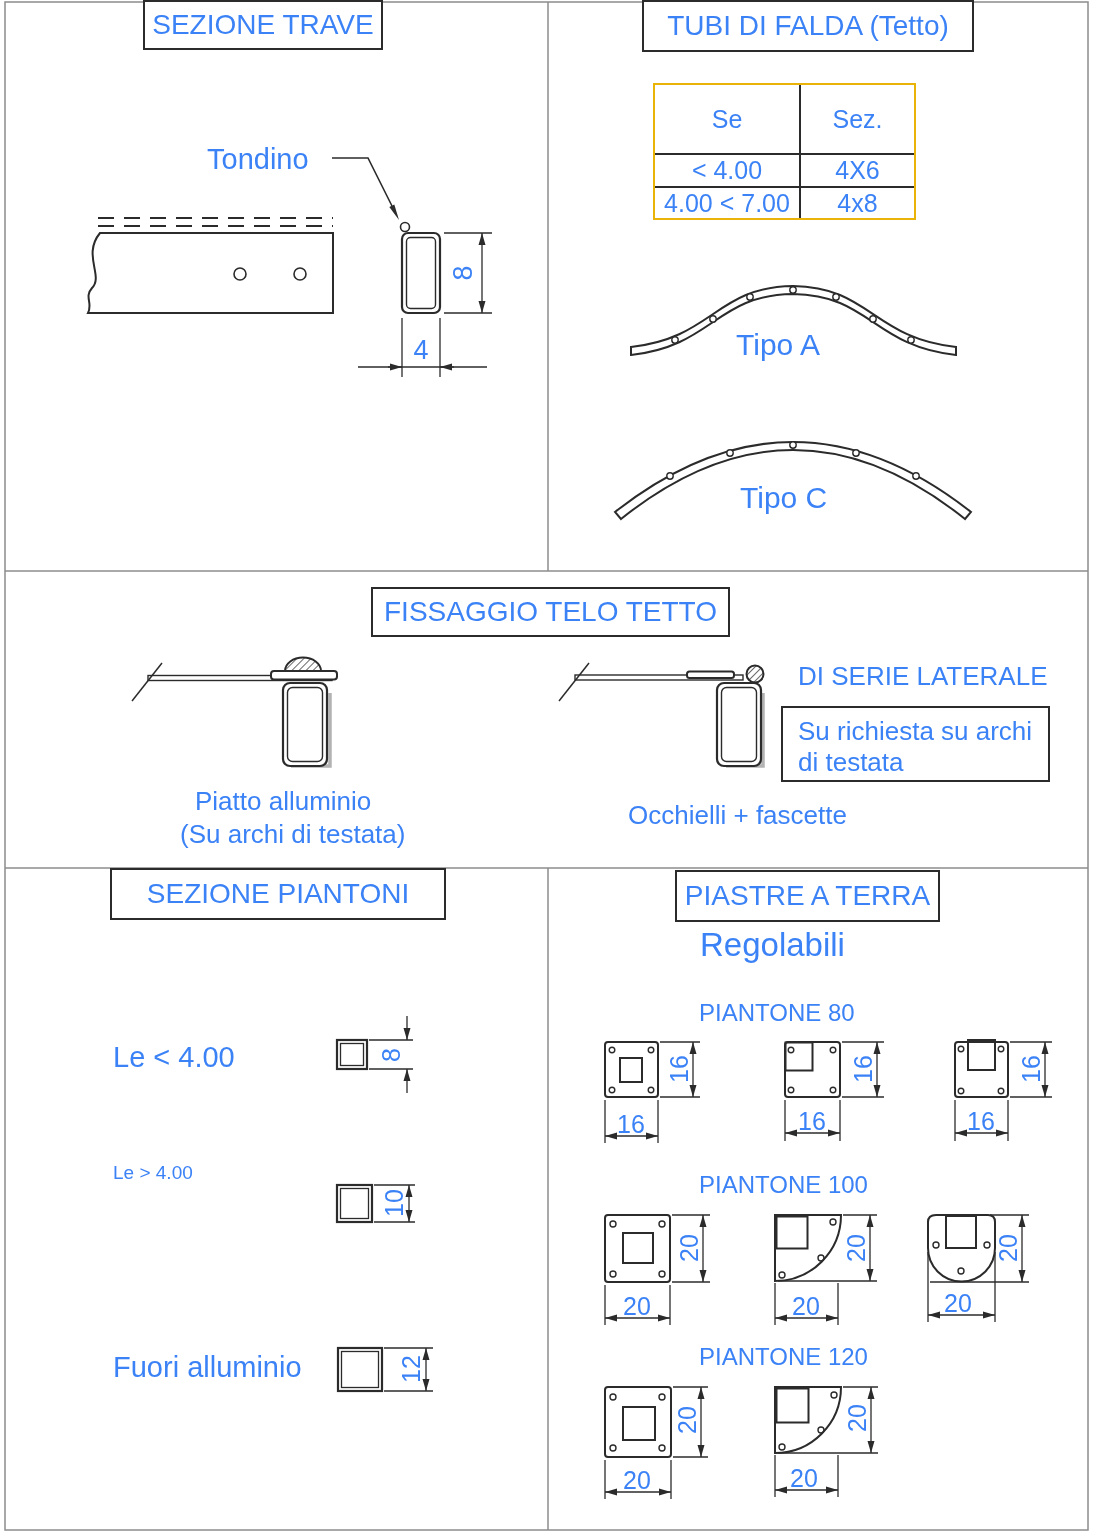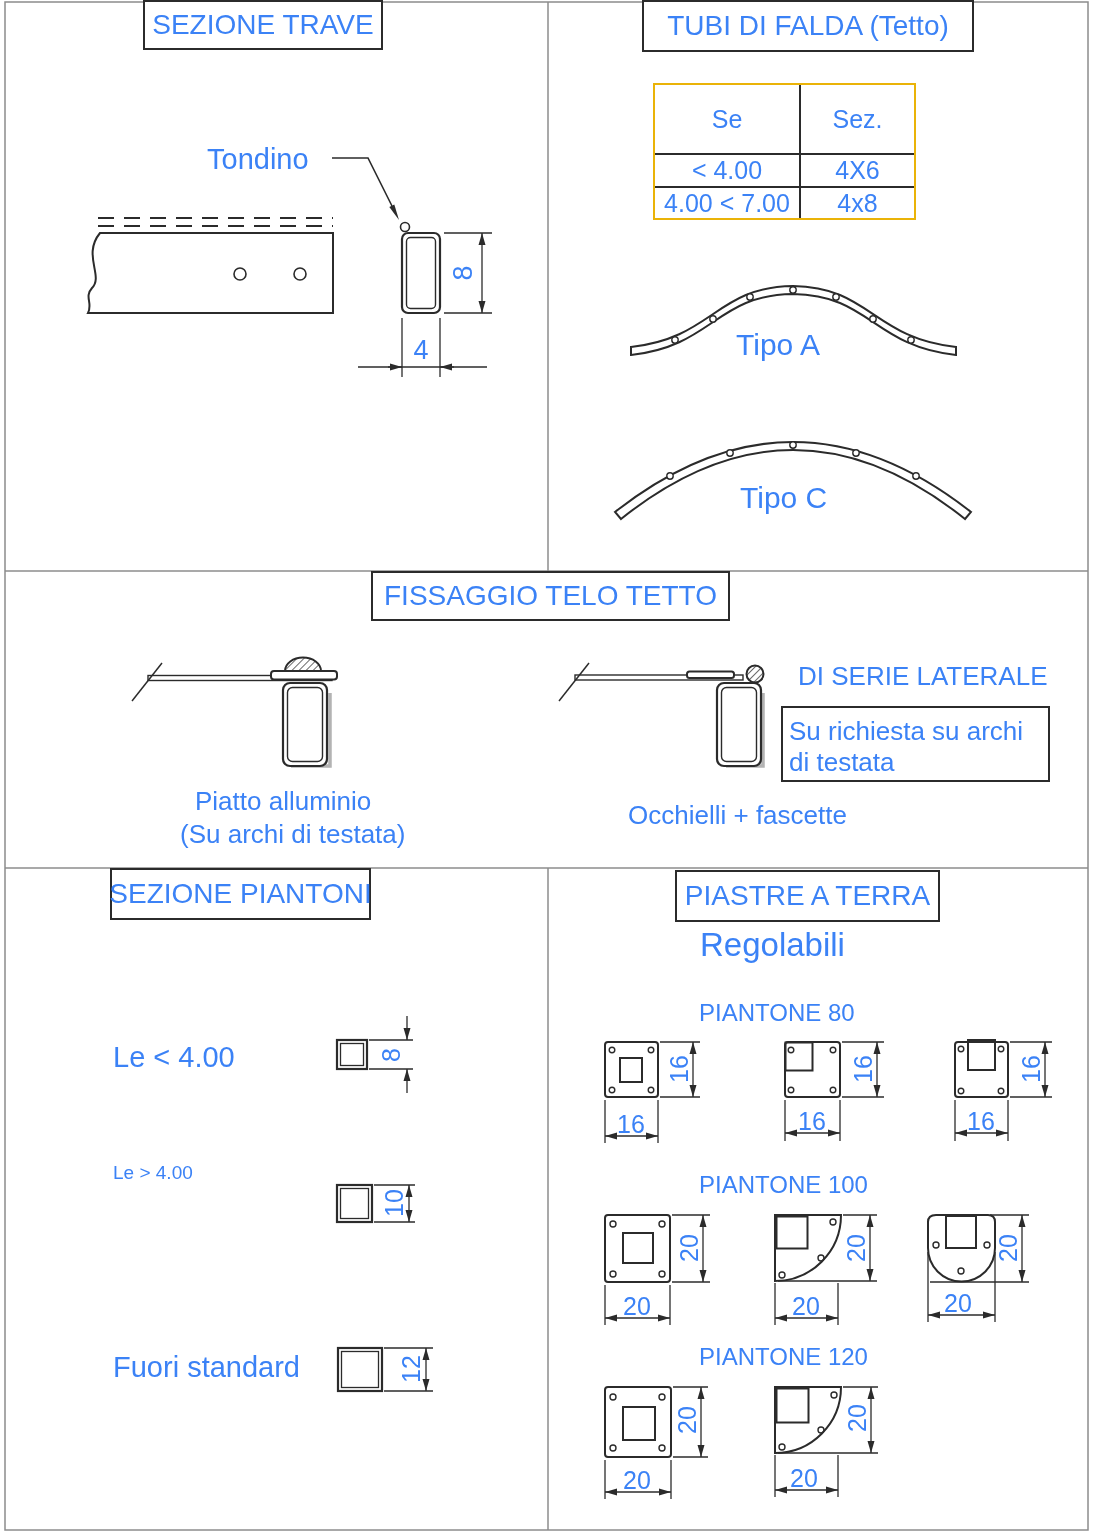--- a/index.html
+++ b/index.html
@@ -14,21 +14,21 @@
         transform:rotate(-90deg);font-size:25px;white-space:nowrap}
   .hdim{position:absolute;width:50px;text-align:center;font-size:25px;white-space:nowrap}
   .tbl{position:absolute;left:653px;top:83px;width:263px;height:137px;border:2px solid #eab308;
        box-sizing:border-box;display:grid;grid-template-columns:146px 1fr;grid-template-rows:70px 33px 1fr;
        font-size:25px;background:#fff}
   .tbl>div{display:flex;align-items:center;justify-content:center;
            border-right:2px solid #2b2b2b;border-bottom:2px solid #2b2b2b;box-sizing:border-box}
   .tbl>div:nth-child(2n){border-right:none}
   .tbl>div:nth-child(5),.tbl>div:nth-child(6){border-bottom:none}
   .note{position:absolute;left:781px;top:706px;width:269px;height:76px;border:2px solid #2b2b2b;
-        box-sizing:border-box;padding:8px 0 0 6px;font-size:26px;line-height:31px;background:#fff}
+        box-sizing:border-box;padding:8px 0 0 15px;font-size:26px;line-height:31px;background:#fff}
 </style>
 </head>
 <body>
 
 <div class="page">
 
 <svg width="1095" height="1536" viewBox="0 0 1095 1536">
   <defs>
     <marker id="ah" markerUnits="userSpaceOnUse" markerWidth="14" markerHeight="9" refX="12.5" refY="4" orient="auto-start-reverse">
       <path d="M0.5,0.5 L12.5,4 L0.5,7.5 Z" fill="#2b2b2b"></path>
@@ -265,22 +265,22 @@
       <line x1="871" y1="1387" x2="871" y2="1453" marker-start="url(#ah)" marker-end="url(#ah)"></line>
       <line x1="775" y1="1455" x2="775" y2="1497"></line>
           <line x1="838" y1="1455" x2="838" y2="1497"></line>
       <line x1="775" y1="1490" x2="838" y2="1490" marker-start="url(#ah)" marker-end="url(#ah)"></line>
     </g>
   </g>
 </svg>
 
 <div class="titlebox" style="left:143px;top:0;width:240px;height:50px">SEZIONE TRAVE</div>
 <div class="titlebox" style="left:642px;top:0;width:332px;height:52px">TUBI DI FALDA (Tetto)</div>
-<div class="titlebox" style="left:371px;top:571px;width:359px;height:50px">FISSAGGIO TELO TETTO</div>
-<div class="titlebox" style="left:110px;top:868px;width:261px;height:52px">SEZIONE PIANTONI</div>
+<div class="titlebox" style="left:371px;top:587px;width:359px;height:50px">FISSAGGIO TELO TETTO</div>
+<div class="titlebox" style="left:110px;top:868px;width:336px;height:52px">SEZIONE PIANTONI</div>
 <div class="titlebox" style="left:675px;top:870px;width:265px;height:52px">PIASTRE A TERRA</div>
 
 <div class="lbl" style="left:207px;top:143px;font-size:29px">Tondino</div>
 <div class="vdim" style="left:448px;top:258px;font-size:27px">8</div>
 <div class="hdim" style="left:396px;top:335px;font-size:27px">4</div>
 
 <div class="tbl">
   <div>Se</div>
   <div>Sez.</div>
   <div>&lt; 4.00</div>
@@ -295,21 +295,21 @@
 <div class="lbl ctr" style="left:180px;top:819px;width:255px;font-size:26px">(Su archi di testata)</div>
 <div class="lbl ctr" style="left:628px;top:800px;width:215px;font-size:26px">Occhielli + fascette</div>
 <div class="lbl" style="left:798px;top:661px;font-size:26px">DI SERIE LATERALE</div>
 <div class="note">
   <div>Su richiesta su archi</div>
   <div>di testata</div>
 </div>
 
 <div class="lbl" style="left:113px;top:1041px;font-size:29px">Le &lt; 4.00</div>
 <div class="lbl" style="left:113px;top:1162px;font-size:19px">Le &gt; 4.00</div>
-<div class="lbl" style="left:113px;top:1351px;font-size:29px">Fuori standard</div>
+<div class="lbl" style="left:113px;top:1351px;font-size:29px">Fuori alluminio</div>
 <div class="vdim" style="left:376px;top:1040px">8</div>
 <div class="vdim" style="left:379px;top:1188px">10</div>
 <div class="vdim" style="left:396px;top:1354px">12</div>
 
 <div class="lbl ctr" style="left:700px;top:926px;width:210px;font-size:33px">Regolabili</div>
 <div class="lbl ctr" style="left:699px;top:999px;width:210px;font-size:24px">PIANTONE 80</div>
 <div class="lbl ctr" style="left:699px;top:1171px;width:210px;font-size:24px">PIANTONE 100</div>
 <div class="lbl ctr" style="left:699px;top:1343px;width:210px;font-size:24px">PIANTONE 120</div>
 
 <div class="vdim" style="left:664px;top:1054px">16</div>

